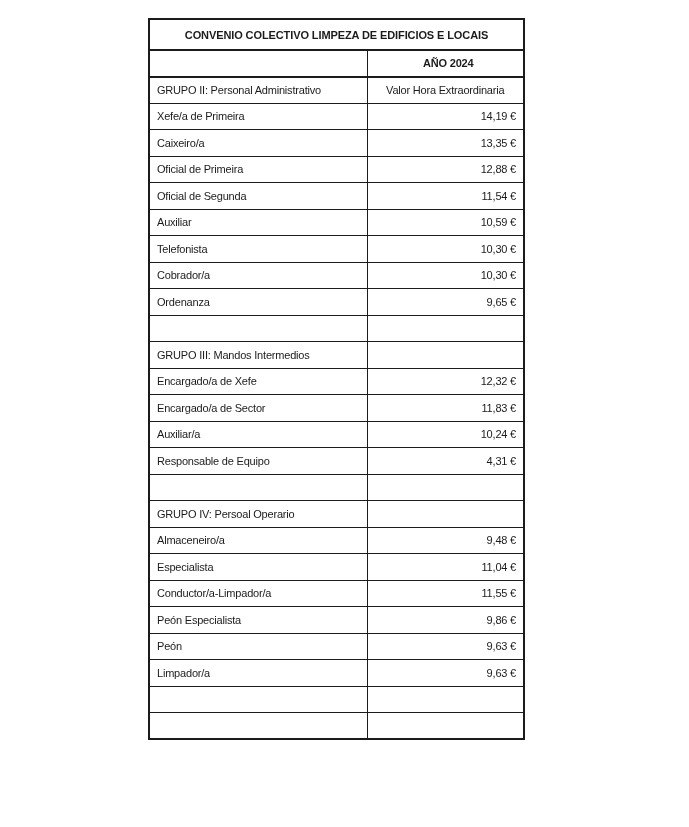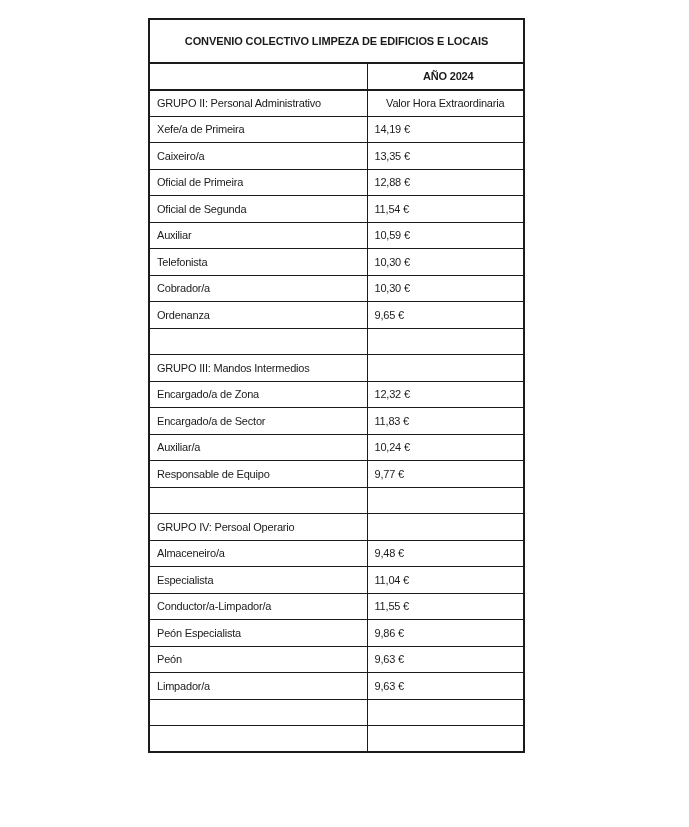--- a/index.html
+++ b/index.html
@@ -25,28 +25,28 @@
     border: 1px solid #1b1b1b;
     height: 26.5px;
     font-size: 11px;
     letter-spacing: -0.2px;
     padding: 0 7px;
     white-space: nowrap;
     overflow: hidden;
     vertical-align: middle;
   }
   tr.title-row td {
-    height: 44px;
+    height: 31px;
     border-bottom-width: 2px;
     font-weight: bold;
     text-align: center;
     letter-spacing: -0.1px;
   }
   tr.year-row td { border-bottom-width: 2px; padding-left: 13px; }
-  td.val { }
+  td.val { text-align: right; }
   td.center { text-align: center; }
   td.bold { font-weight: bold; }
 </style>
 </head>
 <body>
 
 <table class="convenio">
   <colgroup>
     <col style="width:218px">
     <col style="width:157px">
@@ -97,34 +97,34 @@
     </tr>
     <tr>
       <td></td>
       <td></td>
     </tr>
     <tr>
       <td>GRUPO III: Mandos Intermedios</td>
       <td></td>
     </tr>
     <tr>
-      <td>Encargado/a de Zona</td>
+      <td>Encargado/a de Xefe</td>
       <td class="val">12,32 €</td>
     </tr>
     <tr>
       <td>Encargado/a de Sector</td>
       <td class="val">11,83 €</td>
     </tr>
     <tr>
       <td>Auxiliar/a</td>
       <td class="val">10,24 €</td>
     </tr>
     <tr>
       <td>Responsable de Equipo</td>
-      <td class="val">9,77 €</td>
+      <td class="val">4,31 €</td>
     </tr>
     <tr>
       <td></td>
       <td></td>
     </tr>
     <tr>
       <td>GRUPO IV: Persoal Operario</td>
       <td></td>
     </tr>
     <tr>

